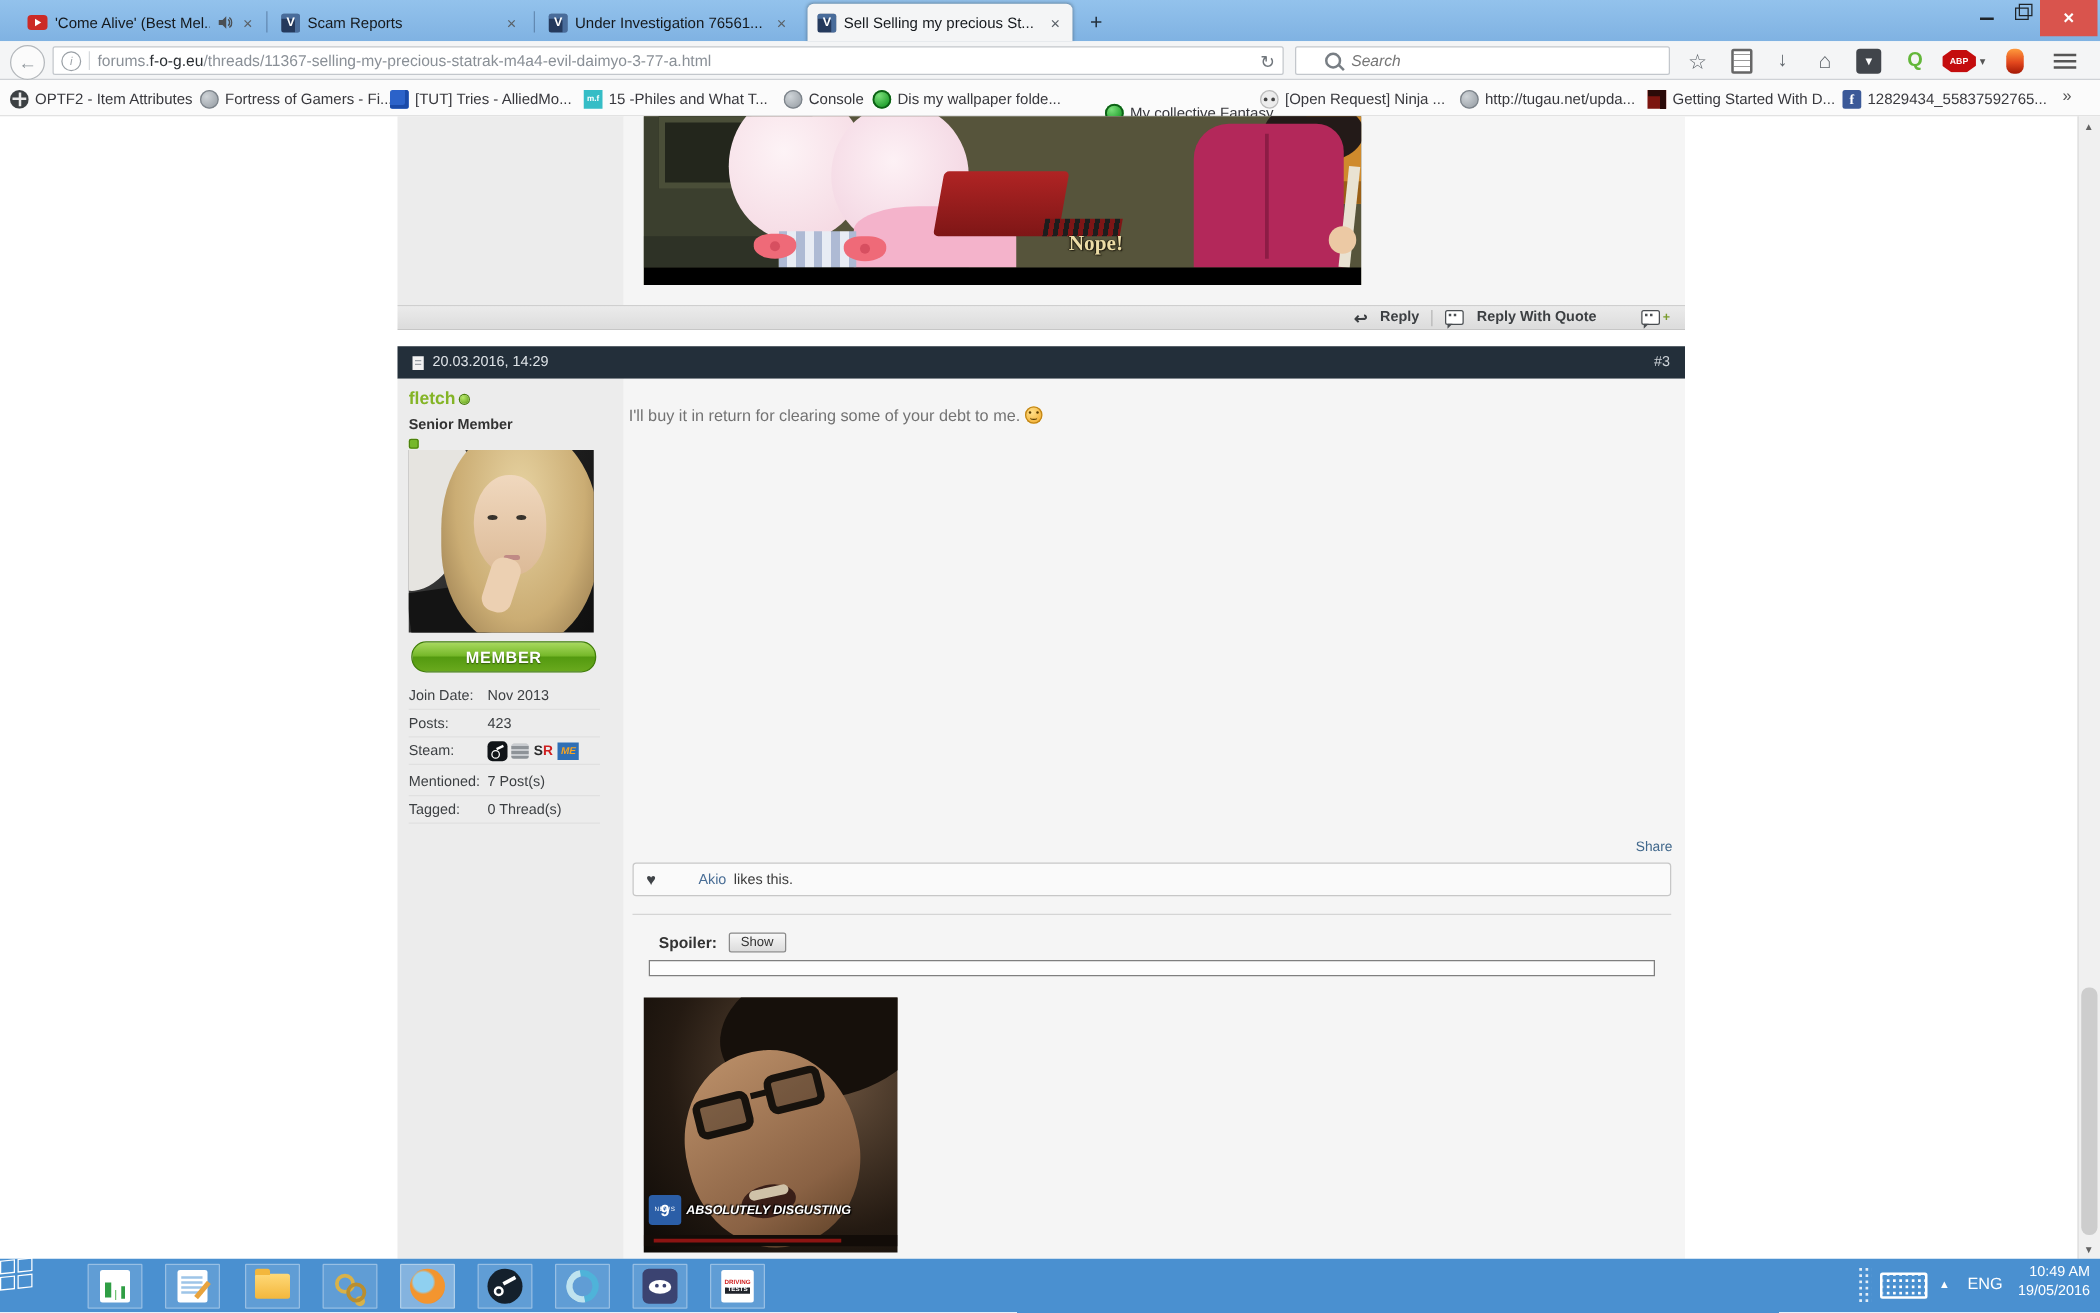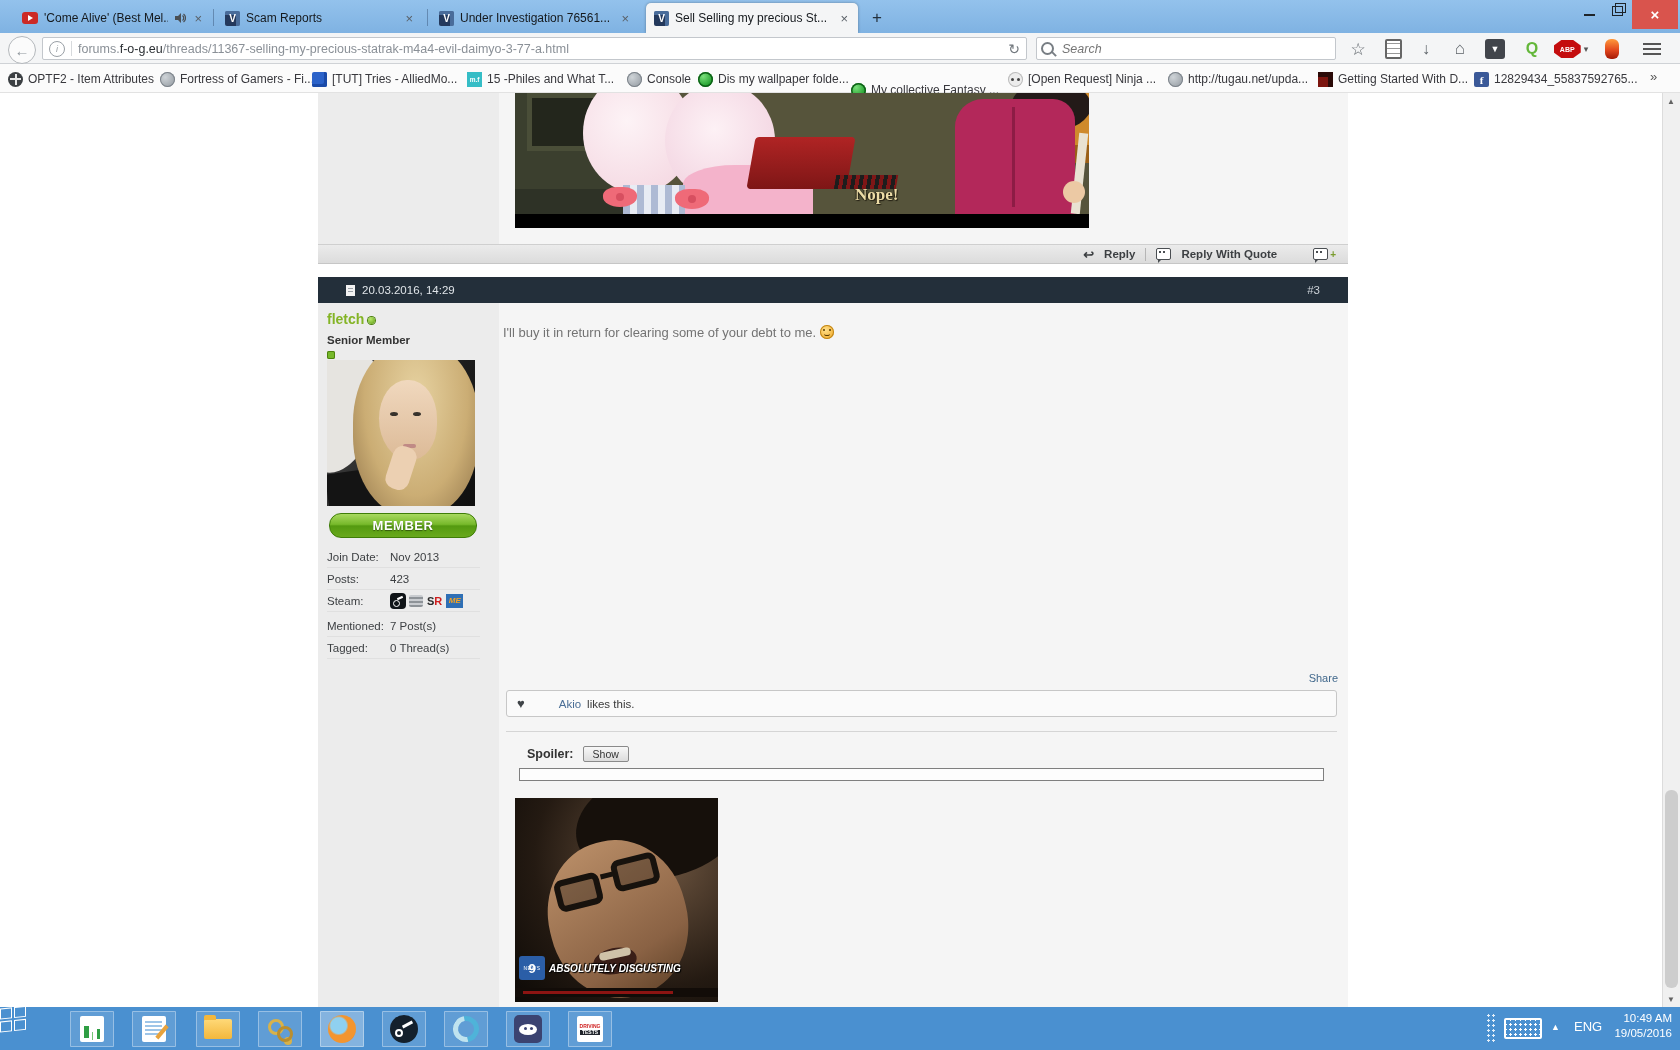--- a/index.html
+++ b/index.html
@@ -33,21 +33,21 @@
        background:#fbfbfb;color:#8f969c;font-size:15px;display:flex;align-items:center;justify-content:center;cursor:pointer;}
   .urlbar{left:42px;top:37px;width:985px;height:23px;background:#fff;border:1px solid #c3c7cc;border-radius:2px;
        display:flex;align-items:center;font-size:12.5px;color:#8a9097;padding:0 6px;box-sizing:border-box;gap:6px;cursor:text;}
   .info-ico{width:14px;height:14px;border:1px solid #9aa0a6;border-radius:50%;color:#9aa0a6;font-size:9px;
        display:flex;align-items:center;justify-content:center;flex:0 0 auto;font-style:italic;}
   .url-sep{width:1px;height:15px;background:#d7dadd;}
   .url-domain{color:#2b2f33;}
   .url-text{white-space:nowrap;overflow:hidden;flex:1;}
   .reload{color:#70767c;font-size:14px;cursor:pointer;}
   .searchbar{left:1036px;top:37px;width:300px;height:23px;background:#fff;border:1px solid #c3c7cc;border-radius:2px;
-       display:flex;align-items:center;gap:6px;padding:0 4px;box-sizing:border-box;}
+       display:flex;align-items:center;gap:6px;padding:0 23px;box-sizing:border-box;}
   .searchbar input{border:none;outline:none;flex:1;font-size:12.5px;font-family:"Liberation Sans",sans-serif;
        color:#444;background:transparent;font-style:italic;}
   .mag{width:9px;height:9px;border:2px solid #787e84;border-radius:50%;position:relative;flex:0 0 auto;}
   .mag::after{content:"";position:absolute;width:6px;height:2px;background:#787e84;transform:rotate(45deg);right:-5px;bottom:-2px;}
   .navico{position:absolute;top:38px;height:22px;display:flex;align-items:center;justify-content:center;
        color:#5d6369;cursor:pointer;}
   .clip{width:13px;height:16px;border:2px solid #666;border-radius:2px;
        background:repeating-linear-gradient(#fff 0 2px,#999 2px 3px,#fff 3px 5px);}
   .dlh{width:20px;height:20px;background:#41454b;border-radius:3px;color:#fff;font-size:9px;
        display:flex;align-items:center;justify-content:center;}
@@ -73,21 +73,21 @@
   .bm-reddit{width:15px;height:15px;border-radius:50%;background:#ececec;box-shadow:inset 0 0 0 1px #bbb;position:relative;}
   .bm-reddit::after{content:"";position:absolute;left:3px;top:6px;width:3px;height:3px;border-radius:50%;
        background:#444;box-shadow:6px 0 0 #444;}
   .bm-red{width:15px;height:15px;background:#7c150f;box-shadow:inset -5px 5px 0 #2b0a08;}
   .bm-fb{width:15px;height:15px;background:#3b5998;border-radius:2px;color:#fff;font-size:11px;font-weight:bold;
        font-family:"Liberation Serif",serif;display:flex;align-items:flex-end;justify-content:center;line-height:14px;}
   .bm-over{position:absolute;top:69px;font-size:13px;color:#555;cursor:pointer;}
   
   .usercol{background:#ececec;}
   .contentcol{background:#f5f5f5;}
-  .postheader{background:#232f3a;color:#dfe4e8;font-size:11.5px;display:flex;align-items:center;padding:0 28px;box-sizing:border-box;}
+  .postheader{background:#232f3a;color:#dfe4e8;font-size:11.5px;display:flex;align-items:center;padding:0 12px;box-sizing:border-box;}
   .doc-ico{width:9px;height:11px;background:#f2f2f2;margin-right:7px;
        background-image:linear-gradient(#9aa0a6,#9aa0a6),linear-gradient(#9aa0a6,#9aa0a6);
        background-size:5px 1px,5px 1px;background-position:2px 3px,2px 6px;background-repeat:no-repeat;}
   .postnum{margin-left:auto;color:#cdd3d8;cursor:pointer;}
   .replybar{background:linear-gradient(#ebebeb,#dcdcdc);border-top:1px solid #cfcfcf;border-bottom:1px solid #c6c6c6;
        box-sizing:border-box;display:flex;align-items:center;justify-content:flex-end;gap:10px;
        font-size:11.5px;font-weight:bold;color:#3c3f42;padding-right:12px;}
   .rb-sep{width:1px;height:13px;background:#b5b5b5;}
   .bubble{width:13px;height:10px;border:1.5px solid #4a4e52;border-radius:2px;position:relative;background:#fff;}
   .bubble::after{content:"";position:absolute;left:1px;bottom:-4px;border-top:4px solid #4a4e52;
@@ -330,21 +330,21 @@
     <span>15 -Philes and What T...</span>
   </div>
   <div class="bm" style="left:627px;">
     <span class="bm-globe"></span>
     <span>Console</span>
   </div>
   <div class="bm" style="left:698px;">
     <span class="bm-green"></span>
     <span>Dis my wallpaper folde...</span>
   </div>
-  <div class="bm" style="left:851px;margin-top:11px;">
+  <div class="bm" style="left:884px;margin-top:11px;">
     <span class="bm-green"></span>
     <span>My collective Fantasy ...</span>
   </div>
   <div class="bm" style="left:1008px;">
     <span class="bm-reddit"></span>
     <span>[Open Request] Ninja ...</span>
   </div>
   <div class="bm" style="left:1168px;">
     <span class="bm-globe"></span>
     <span>http://tugau.net/upda...</span>

